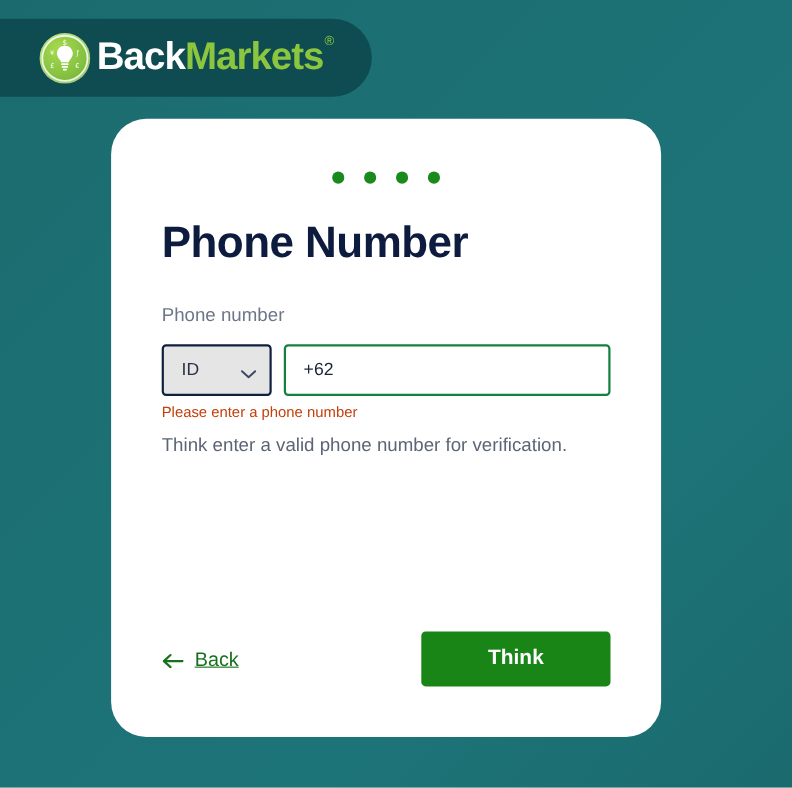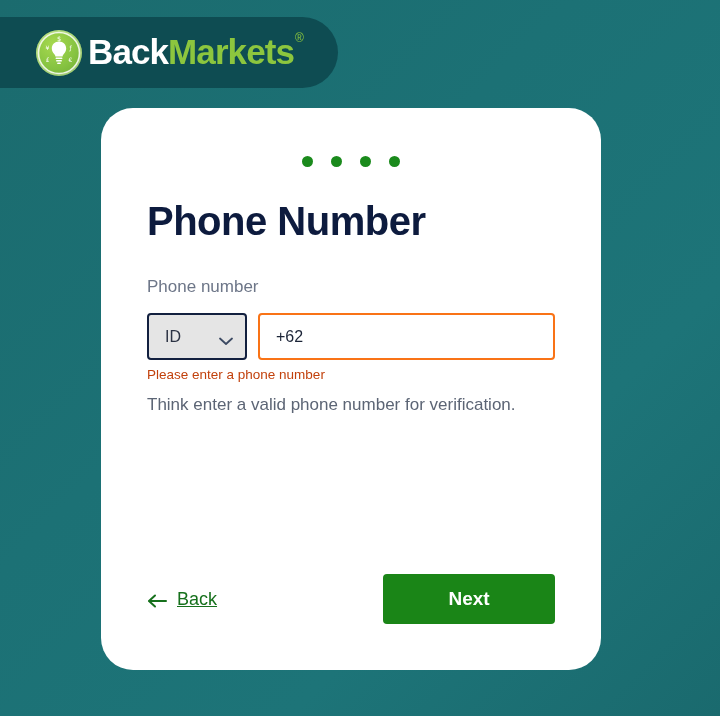--- a/index.html
+++ b/index.html
@@ -133,21 +133,21 @@
   .country-code { font-size: 16px; color: #2b3243; }
   .chevron {
     width: 14px;
     height: 9px;
     flex: 0 0 auto;
   }
 
   .phone-input {
     flex: 1;
     height: 47px;
-    border: 2px solid #f97316;
+    border: 2px solid #15803d;
     border-radius: 4px;
     background: #ffffff;
     padding: 0 16px;
     font-family: "Liberation Sans", sans-serif;
     font-size: 16px;
     color: #1b2437;
     outline: none;
   }
 
   .error-text {
@@ -264,16 +264,16 @@
     <button class="back-link">
       <span class="back-arrow">
         <svg width="20" height="14" viewBox="0 0 20 14" aria-hidden="true">
           <path d="M19 7 H2.5" stroke="#16701c" stroke-width="2" stroke-linecap="round"></path>
           <path d="M8 1.5 L2 7 L8 12.5" fill="none" stroke="#16701c" stroke-width="2" stroke-linecap="round" stroke-linejoin="round"></path>
         </svg>
       </span>
       <span class="back-label">Back</span>
     </button>
 
-    <button class="next-button">Next</button>
+    <button class="next-button">Think</button>
   </div>
 
 </div>
 
 </body></html>

